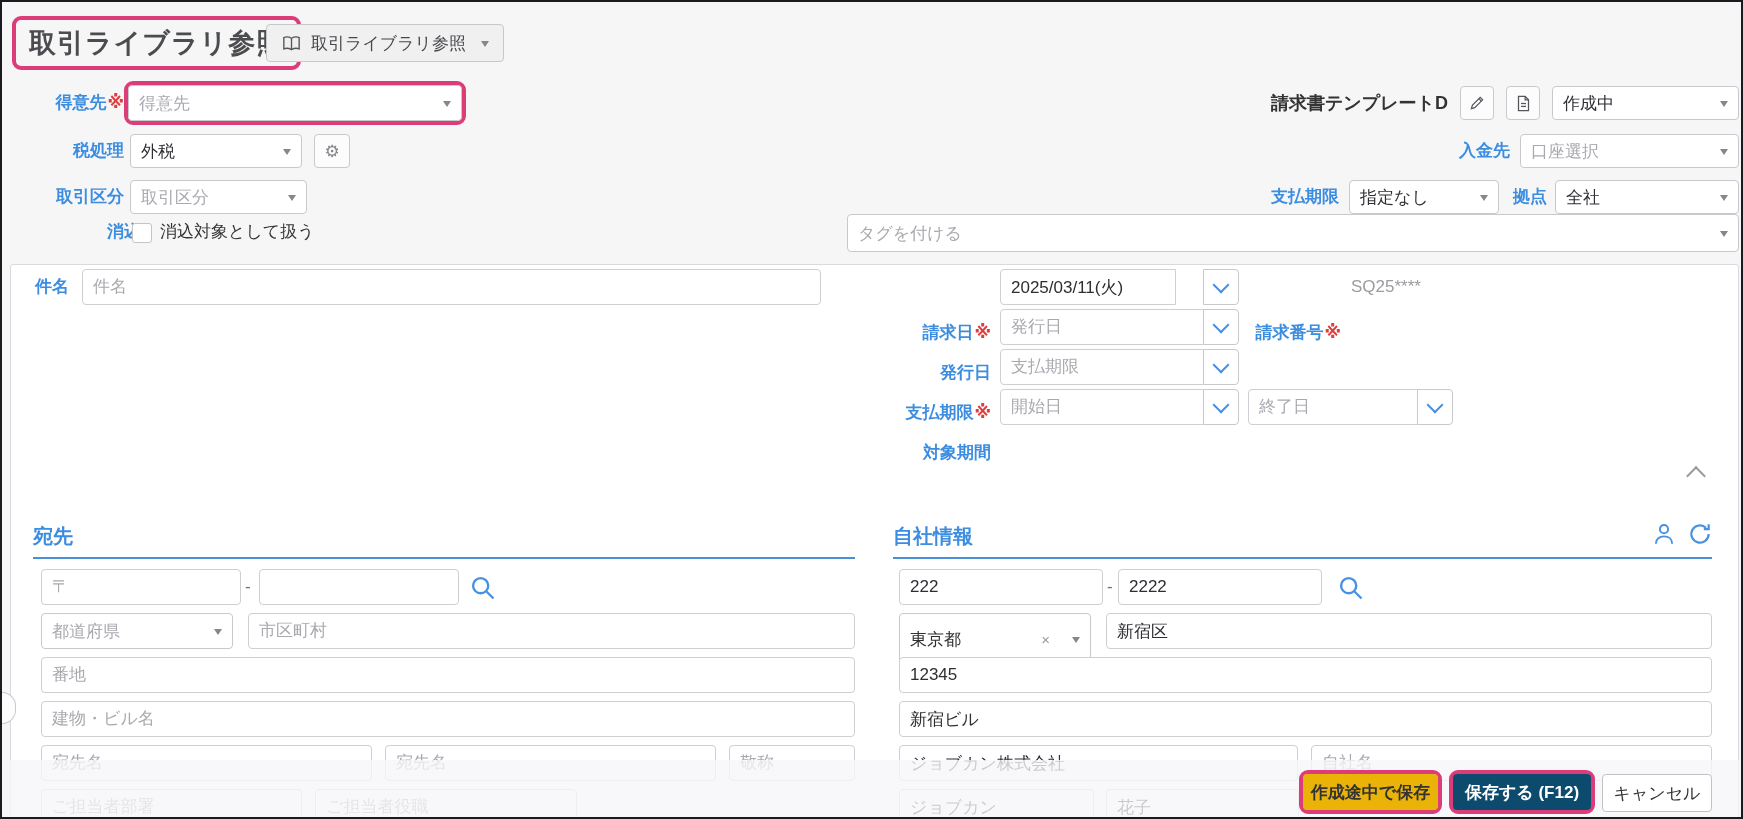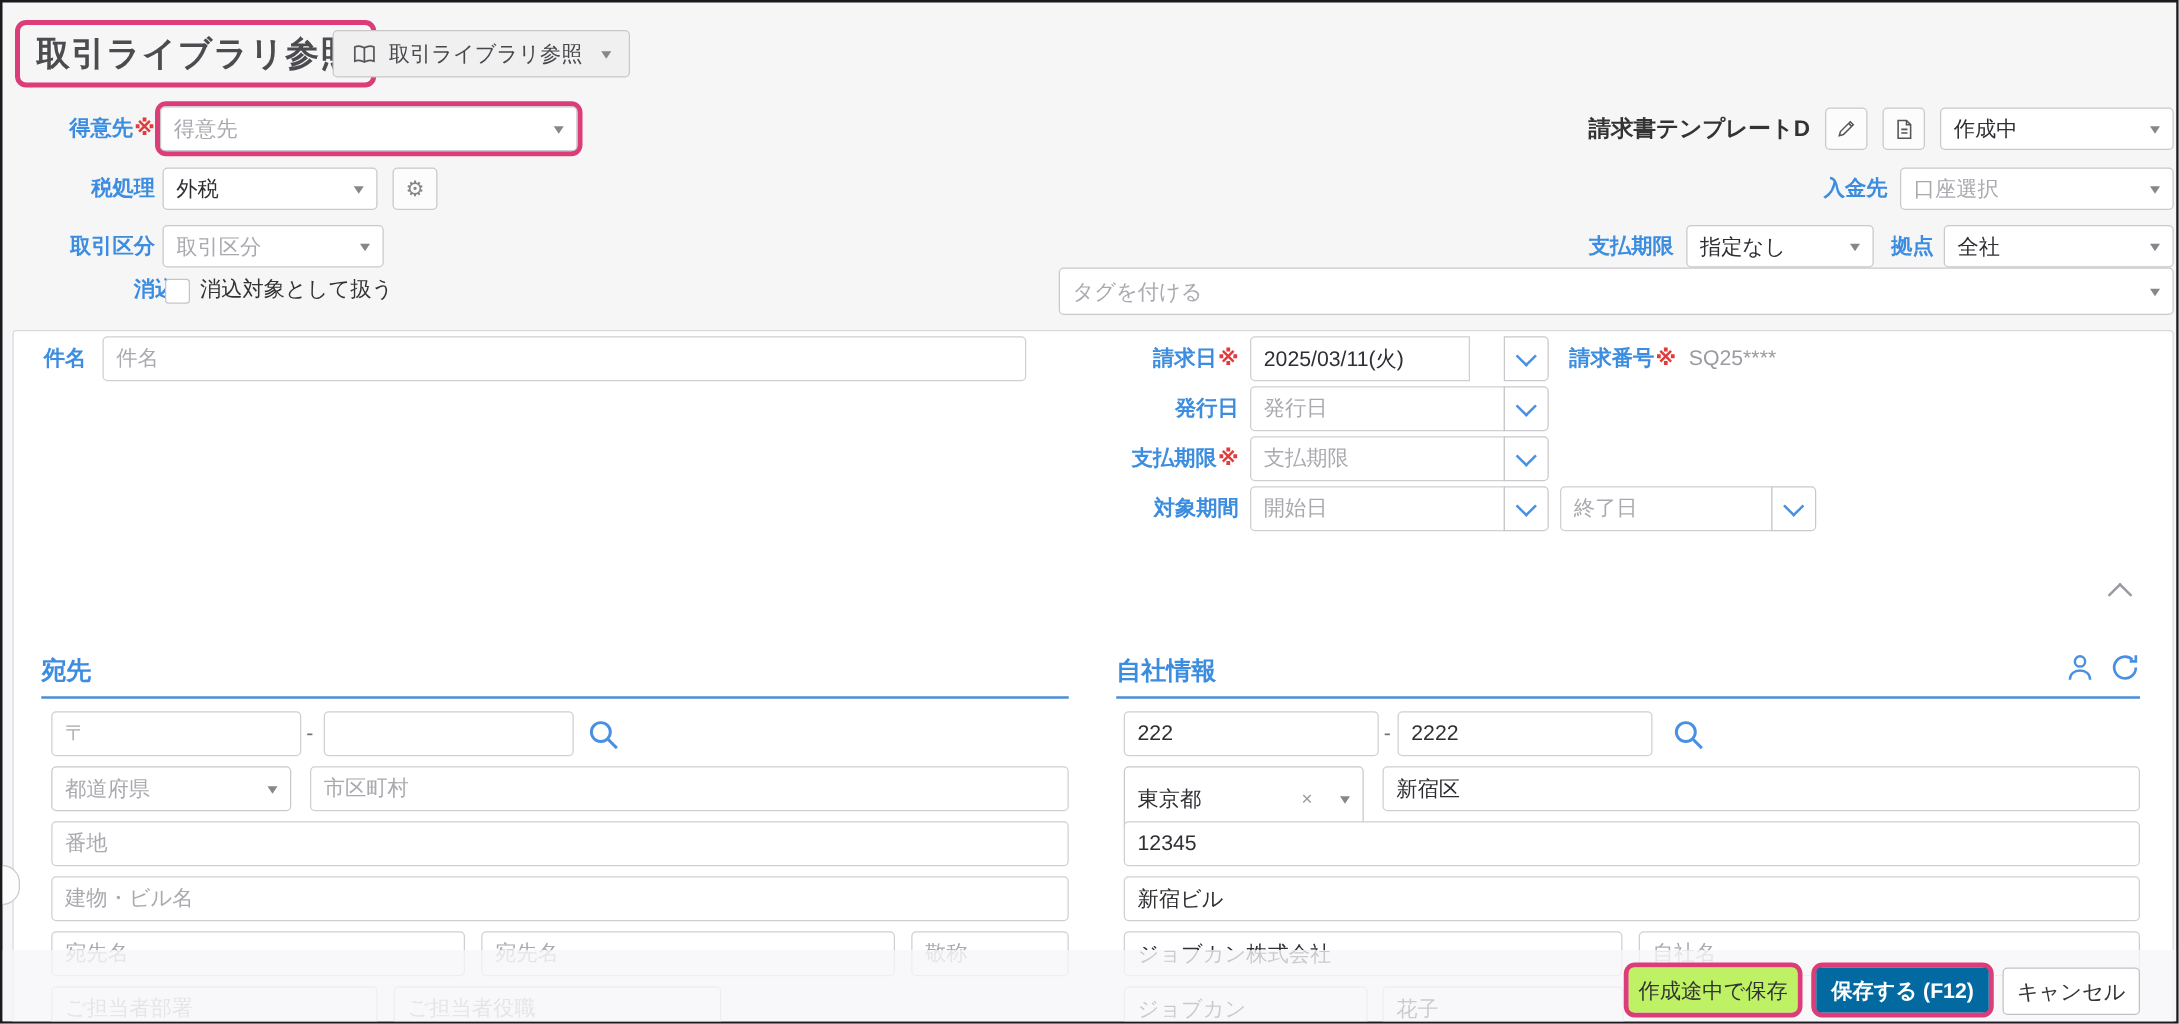--- a/index.html
+++ b/index.html
@@ -56,21 +56,21 @@
   #lbl-rep{left:1225px;top:178px;width:112px;line-height:34px;}
   #sel-rep{left:1347px;top:178px;width:150px;height:34px;}
   #lbl-branch{left:1503px;top:178px;width:42px;line-height:34px;}
   #sel-branch{left:1553px;top:178px;width:184px;height:34px;}
   #tag-box{left:845px;top:212px;width:892px;height:38px;}
   
   #panel{left:8px;top:262px;width:1727px;height:556px;background:#fff;border:1px solid #dadade;border-radius:3px;}
   #lbl-subject{left:0;top:4px;width:58px;line-height:36px;}
   #inp-subject{left:71px;top:4px;width:739px;height:36px;}
   .dlabel{position:absolute;width:160px;text-align:right;line-height:36px;font-size:17px;color:#3c8de0;
-          font-weight:bold;white-space:nowrap;}
+          font-weight:bold;white-space:nowrap;margin-top:46px;}
   #lbl-billing{left:820px;top:4px;}   #inp-billing{left:989px;top:4px;width:176px;height:36px;border-radius:4px 0 0 4px;}
   #chv-billing{left:1192px;top:4px;}
   #lbl-invno{left:1170px;top:4px;}    #invoice-no{left:1340px;top:4px;line-height:36px;font-size:17px;color:#9b9ba1;}
   #lbl-issue{left:820px;top:44px;}    #inp-issue{left:989px;top:44px;width:204px;height:36px;border-radius:4px 0 0 4px;}
   #chv-issue{left:1192px;top:44px;}
   #lbl-due{left:820px;top:84px;}      #inp-due{left:989px;top:84px;width:204px;height:36px;border-radius:4px 0 0 4px;}
   #chv-due{left:1192px;top:84px;}
   #lbl-period{left:820px;top:124px;}  #inp-start{left:989px;top:124px;width:204px;height:36px;border-radius:4px 0 0 4px;}
   #chv-start{left:1192px;top:124px;}
   #inp-end{left:1237px;top:124px;width:170px;height:36px;border-radius:4px 0 0 4px;}
@@ -112,22 +112,22 @@
   #cp-first{left:1095px;top:524px;width:193px;height:36px;}
   
   #drawer-handle{left:0;top:690px;width:13px;height:30px;background:#fdfdfd;border:1px solid #c9c9cd;
                  border-left:none;border-radius:0 15px 15px 0;z-index:4;cursor:pointer;}
   
   #footer-bar{left:0;top:758px;width:100%;height:59px;background:rgba(246,246,248,0.78);z-index:5;}
   #ring-draft{left:1297px;top:768px;width:143px;height:44px;z-index:6;}
   #ring-save{left:1447px;top:768px;width:146px;height:44px;z-index:6;}
   .ring > button{width:100%;height:100%;border:none;border-radius:4px;font-size:17px;cursor:pointer;
                  font-family:inherit;white-space:nowrap;}
-  #btn-draft{background:#bef264;color:#333;}
-  #btn-save{background:#0369a1;color:#fff;font-weight:bold;}
+  #btn-draft{background:#eab308;color:#333;font-weight:bold;}
+  #btn-save{background:#0c4a6e;color:#fff;font-weight:bold;}
   #btn-cancel{left:1600px;top:772px;width:110px;height:38px;background:#fff;border:1px solid #c2c2c6;
               border-radius:4px;font-size:17px;color:#333;z-index:6;cursor:pointer;font-family:inherit;position:absolute;}
   svg{display:block;}
 </style>
 </head>
 <body>
 
 <div class="screen">
 
   <div class="ring" id="title-ring">

